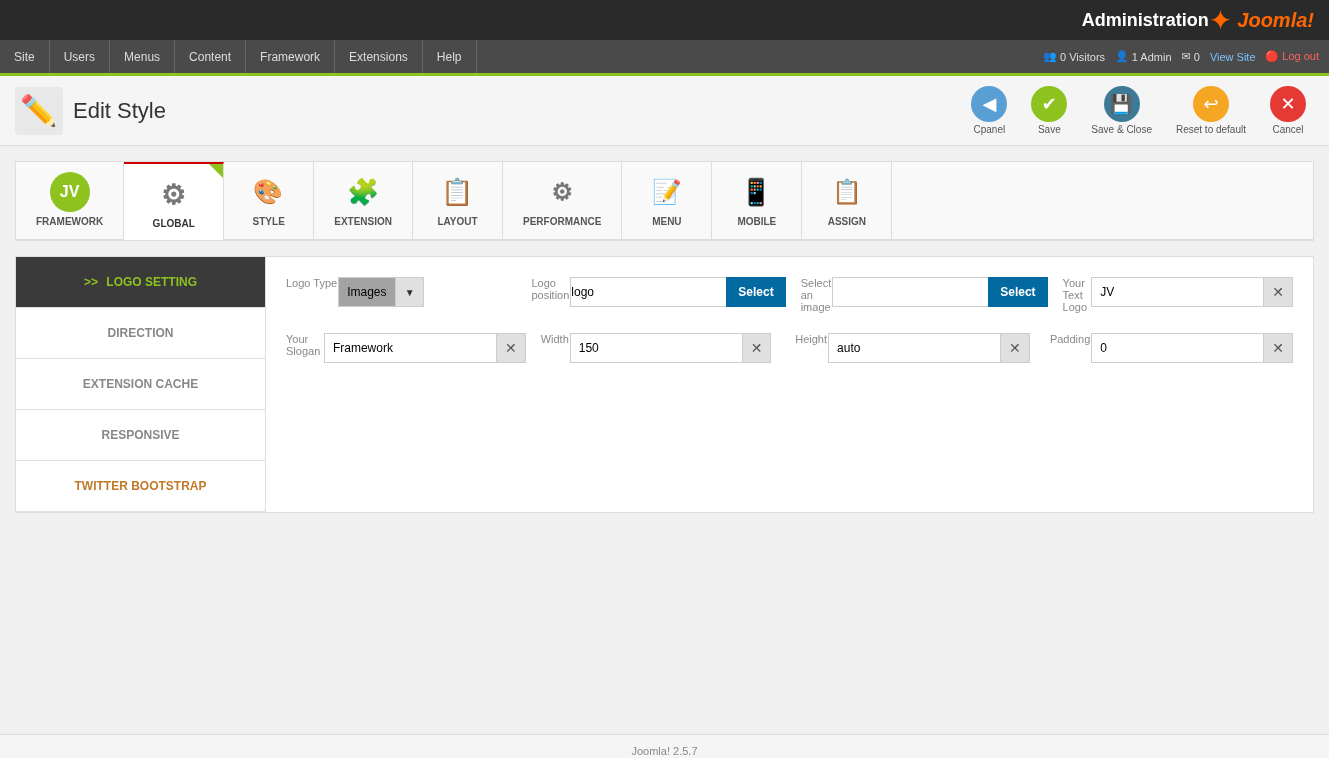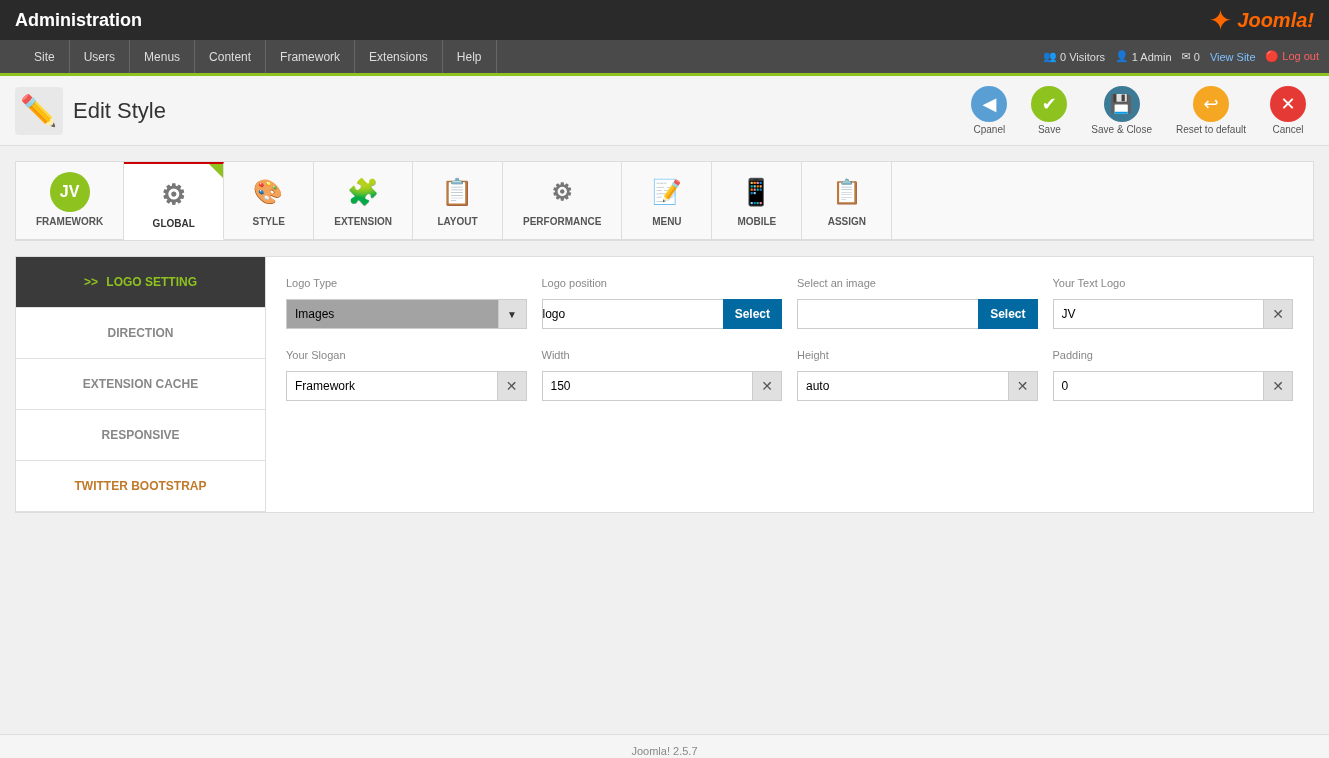--- a/index.html
+++ b/index.html
@@ -5,36 +5,36 @@
     * { margin: 0; padding: 0; box-sizing: border-box; }
     body { font-family: Arial, sans-serif; font-size: 12px; background: #f0f0f0; color: #333; }
 
     
     .top-bar {
       background: #2a2a2a;
       color: #fff;
       height: 40px;
       display: flex;
       align-items: center;
-      justify-content: space-between;
+      justify-content: flex-end;
       padding: 0 15px;
     }
     .top-bar-title { font-size: 18px; font-weight: bold; color: #fff; }
     .top-bar-logo { display: flex; align-items: center; gap: 5px; }
 
     
     .nav-bar {
       background: #4a4a4a;
       height: 36px;
       display: flex;
       align-items: center;
       justify-content: space-between;
       border-bottom: 3px solid #8dc21f;
     }
-    .nav-left { display: flex; align-items: center; height: 100%; padding-left: 20px; }
+    .nav-left { display: flex; align-items: center; height: 100%; }
     .nav-item {
       color: #ddd;
       padding: 0 14px;
       height: 100%;
       display: flex;
       align-items: center;
       cursor: pointer;
       font-size: 12px;
       border-right: 1px solid #666;
     }
@@ -157,22 +157,22 @@
       padding: 20px;
     }
     .form-row {
       display: flex;
       gap: 15px;
       margin-bottom: 20px;
     }
     .form-group {
       flex: 1;
       display: flex;
-      flex-direction: column;
-      gap: 10px;
+      flex-direction: row;
+      gap: 1px;
     }
     .form-label {
       font-size: 11px;
       color: #888;
       font-weight: normal;
     }
     .form-control {
       border: 1px solid #ccc;
       padding: 5px 0;
       font-size: 12px;

